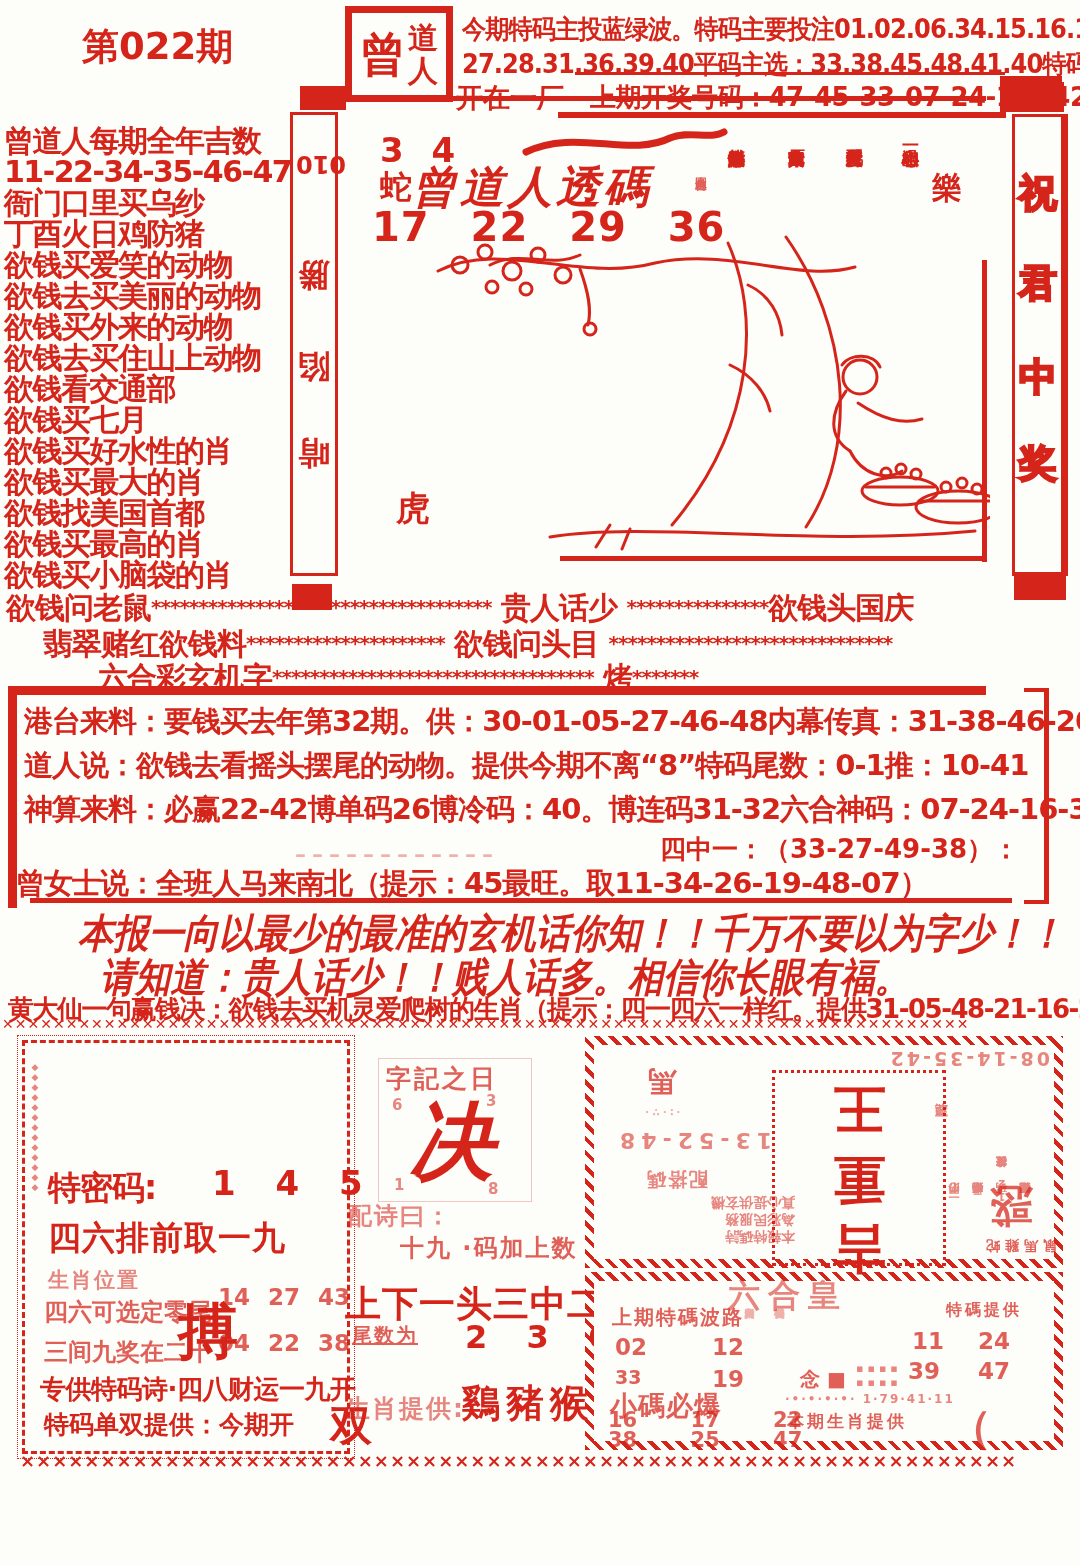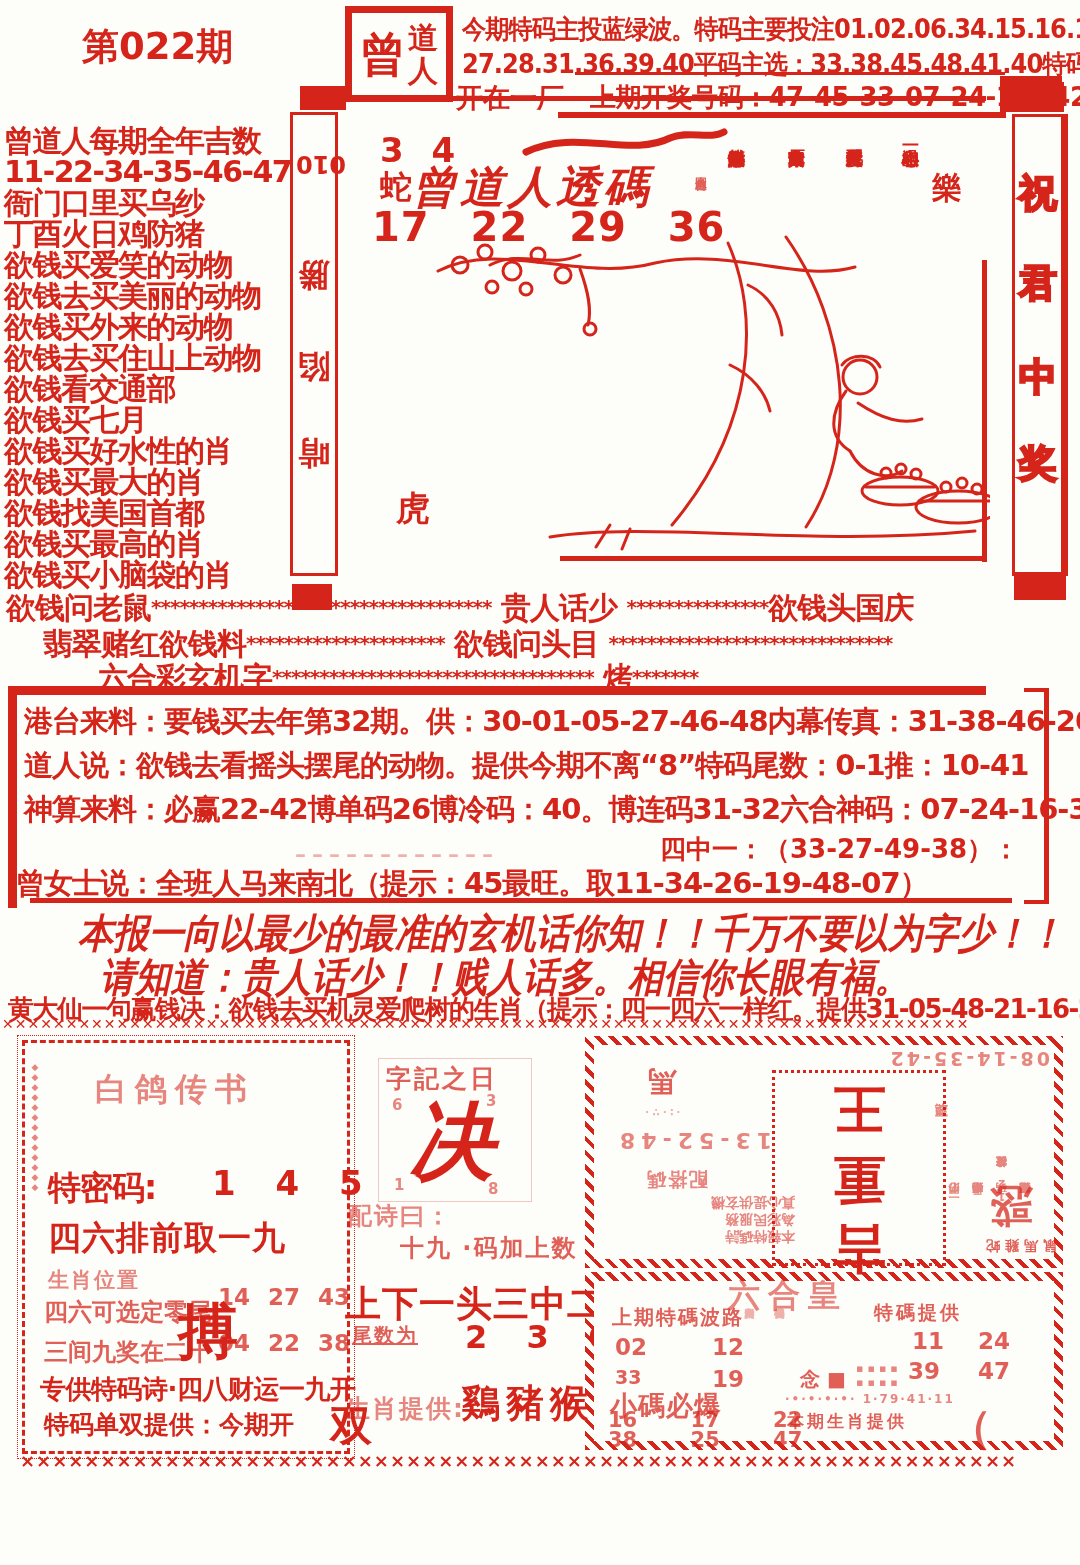--- a/index.html
+++ b/index.html
@@ -172,21 +172,20 @@
   <div class="a blk" style="left:30px;top:898px;width:982px;height:5px;"></div>
 
   <div class="a script sx" style="left:78px;top:906px;font-size:40px;">本报一向以最少的最准的玄机话你知！！千万不要以为字少！！</div>
   <div class="a script sx" style="left:100px;top:950px;font-size:40px;">请知道：贵人话少！！贱人话多。相信你长眼有福。</div>
   <div class="a" style="left:8px;top:992px;font-size:26px;letter-spacing:-1.5px;">黄大仙一句赢钱决：欲钱去买机灵爱爬树的生肖（提示：四一四六一样红。提供31-05-48-21-16-22）</div>
   <div class="a" style="left:2px;top:1016px;width:1076px;height:20px;overflow:hidden;font-size:14px;letter-spacing:1px;">✕✕✕✕✕✕✕✕✕✕✕✕✕✕✕✕✕✕✕✕✕✕✕✕✕✕✕✕✕✕✕✕✕✕✕✕✕✕✕✕✕✕✕✕✕✕✕✕✕✕✕✕✕✕✕✕✕✕✕✕✕✕✕✕✕✕✕✕✕✕✕✕✕✕✕✕</div>
 
   <div class="a" style="left:22px;top:1040px;width:322px;height:408px;border:3px dashed var(--r);outline:1px dotted var(--r);outline-offset:4px;"></div>
   <div class="a vert faint" style="left:30px;top:1062px;height:370px;font-size:9px;">◆◆◆◆◆◆◆◆◆◆◆◆◆</div>
 
-  <div class="a faint" style="left:95px;top:1068px;font-size:32px;letter-spacing:8px;">白鸽传书</div>
   <div class="a" style="left:48px;top:1166px;font-size:33px;letter-spacing:-1px;">特密码:</div>
   <div class="a" style="left:212px;top:1163px;font-size:34px;letter-spacing:14px;">1 4 5</div>
   <div class="a" style="left:48px;top:1216px;font-size:33px;letter-spacing:1px;">四六排前取一九</div>
   <div class="a faint" style="left:48px;top:1266px;font-size:21px;letter-spacing:2px;">生肖位置</div>
 
   <div class="a faint7" style="left:218px;top:1284px;font-size:23px;word-spacing:10px;">14 27 43</div>
   <div class="a faint7" style="left:44px;top:1296px;font-size:24px;">四六可选定零尾</div>
   <div class="a" style="left:178px;top:1292px;font-size:60px;">搏</div>
   <div class="a faint7" style="left:218px;top:1330px;font-size:23px;word-spacing:10px;">04 22 38</div>
   <div class="a faint7" style="left:44px;top:1336px;font-size:24px;">三间九奖在二十</div>
@@ -245,21 +244,21 @@
   </div>
   <div class="a faint" style="left:728px;top:1274px;font-size:32px;letter-spacing:8px;">六合皇</div>
   <div class="a faint7" style="left:612px;top:1304px;font-size:20px;letter-spacing:2px;">上期特碼波路</div>
   <div class="a faint7" style="left:615px;top:1334px;font-size:23px;">02</div>
   <div class="a faint7" style="left:712px;top:1334px;font-size:23px;">12</div>
   <div class="a faint7" style="left:615px;top:1366px;font-size:19px;">33</div>
   <div class="a faint7" style="left:712px;top:1366px;font-size:23px;">19</div>
   <div class="a vert faint3" style="left:742px;top:1300px;height:105px;font-size:10px;">六合內幕資料</div>
   <div class="a vert faint3" style="left:772px;top:1300px;height:105px;font-size:10px;">特碼玄機提供</div>
 
-  <div class="a faint7" style="left:874px;top:1300px;font-size:19px;letter-spacing:3px;">特碼提供</div>
+  <div class="a faint7" style="left:946px;top:1300px;font-size:16px;letter-spacing:3px;">特碼提供</div>
   <div class="a faint7" style="left:912px;top:1328px;font-size:23px;text-align:right;">11</div>
   <div class="a faint7" style="left:978px;top:1328px;font-size:23px;">24</div>
   <div class="a faint7" style="left:908px;top:1358px;font-size:23px;">39</div>
   <div class="a faint7" style="left:978px;top:1358px;font-size:23px;">47</div>
   <div class="a faint" style="left:856px;top:1362px;font-size:11px;letter-spacing:4px;">▪▪▪▪</div>
   <div class="a faint" style="left:856px;top:1376px;font-size:11px;letter-spacing:4px;">▪▪▪▪</div>
 
   <div class="a faint7" style="left:800px;top:1366px;font-size:20px;"><span>念</span> <span>■</span></div>
   <div class="a faint" style="left:785px;top:1392px;font-size:12px;letter-spacing:2px;">·•·•·•·•· 1·79·41·11</div>
 

